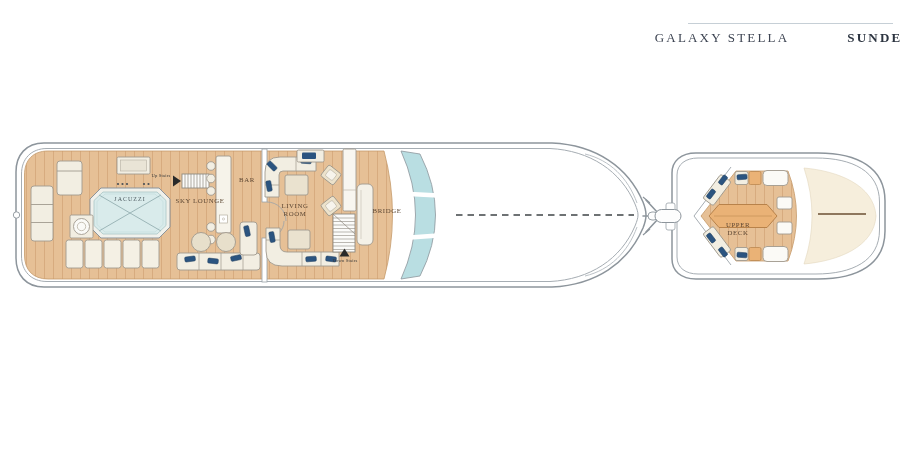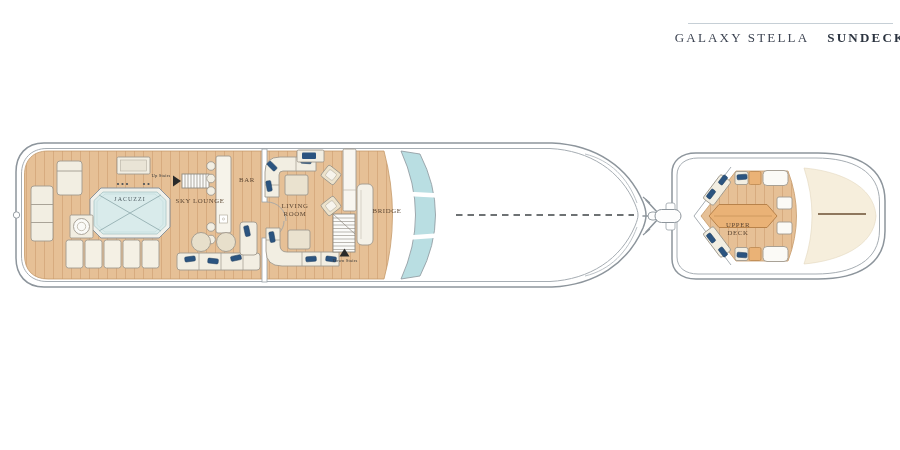--- a/index.html
+++ b/index.html
@@ -2,21 +2,21 @@
 <html><head>
 <meta charset="utf-8">
 <style>
   html,body{margin:0;padding:0;background:#ffffff;}
   .stage{position:relative;width:900px;height:450px;background:#ffffff;overflow:hidden;
          font-family:"Liberation Serif",serif;}
   .stage svg{position:absolute;left:0;top:0;}
   
   .hdr-rule{position:absolute;left:688px;top:23px;width:205px;height:1px;background:#c6cfd6;}
   .hdr{position:absolute;left:688px;top:30px;width:205px;display:flex;align-items:flex-start;
-       justify-content:center;}
+       justify-content:center;gap:20px;}
   .yacht-name{font-size:13px;letter-spacing:2.2px;color:#3d4452;white-space:nowrap;}
   .hdr-sep{width:5px;height:14px;background:#2f6f9c;margin:0 9px;}
   .deck-name{font-size:13px;letter-spacing:2.2px;color:#2c3440;font-weight:600;white-space:nowrap;}
   
   .lbl{position:absolute;text-align:center;color:#5d4733;letter-spacing:0.6px;
        line-height:1.25;font-size:6.8px;}
   .lbl-jacuzzi{left:100px;top:196px;width:60px;font-size:6px;letter-spacing:1px;color:#4d5a60;}
   .lbl-skylounge{left:172px;top:197px;width:56px;}
   .lbl-bar{left:235px;top:176px;width:24px;}
   .lbl-living{left:272px;top:202px;width:46px;}

